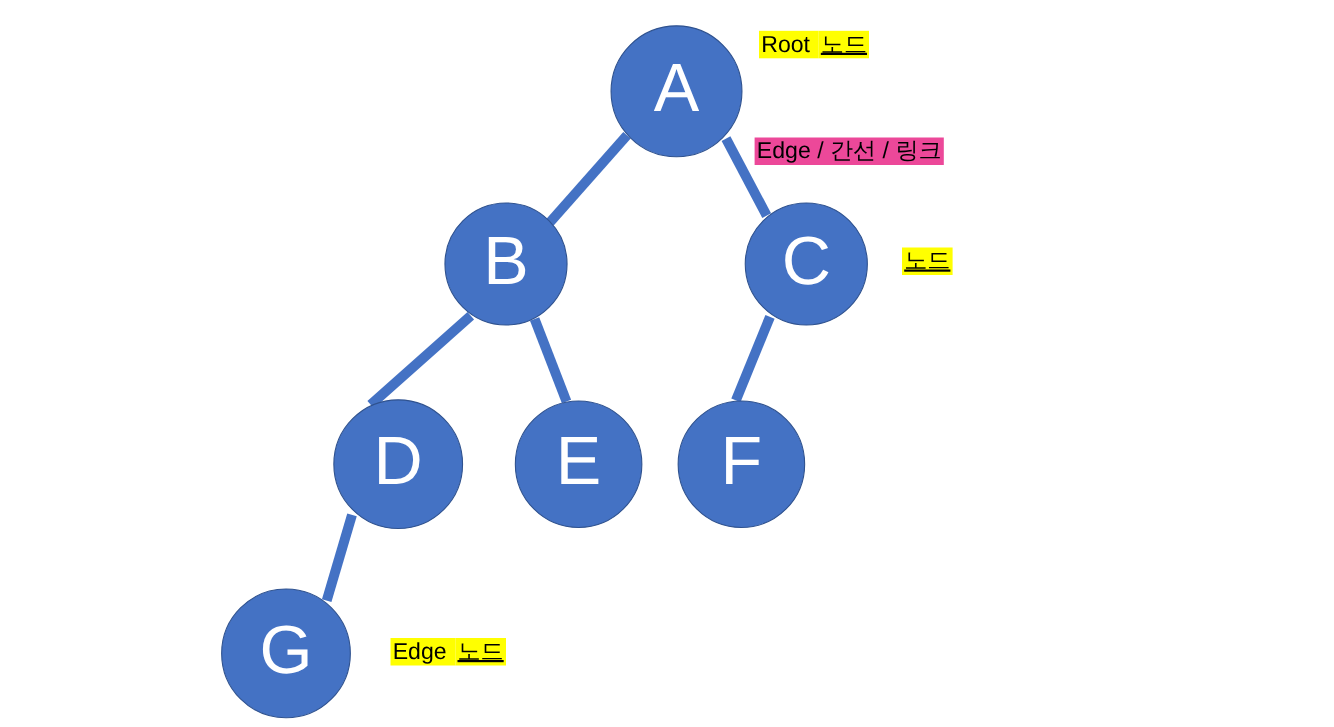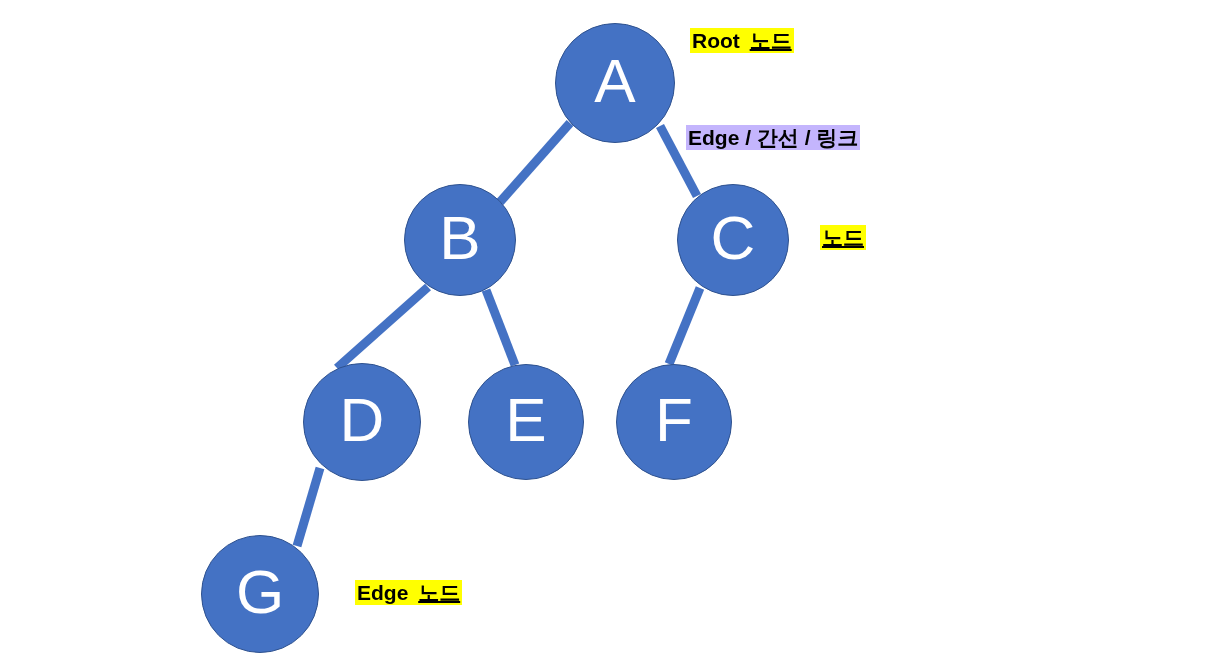--- a/index.html
+++ b/index.html
@@ -48,24 +48,23 @@
     position: absolute;
     font-family: "Liberation Sans", sans-serif;
     font-size: 21px;
     line-height: 28px;
     color: #000000;
     white-space: nowrap;
     z-index: 3;
   }
   .annotation .hl {
     padding: 1px 2px;
-    font-weight: bold;
   }
   .hl-yellow { background: #FFFF00; }
-  .hl-cyan { background: #c4b5fd; }
+  .hl-cyan { background: #ec4899; }
   .underline { text-decoration: underline; text-decoration-thickness: 2px; }
 </style>
 </head>
 <body>
 
 <div id="canvas">
 
   <svg id="edges-layer" viewBox="0 0 1213 661" xmlns="http://www.w3.org/2000/svg">
       <line x1="570" y1="123" x2="500" y2="202" stroke="#4472C4" stroke-width="9" stroke-linecap="butt"></line>
       <line x1="660" y1="126" x2="697" y2="196" stroke="#4472C4" stroke-width="9" stroke-linecap="butt"></line>

